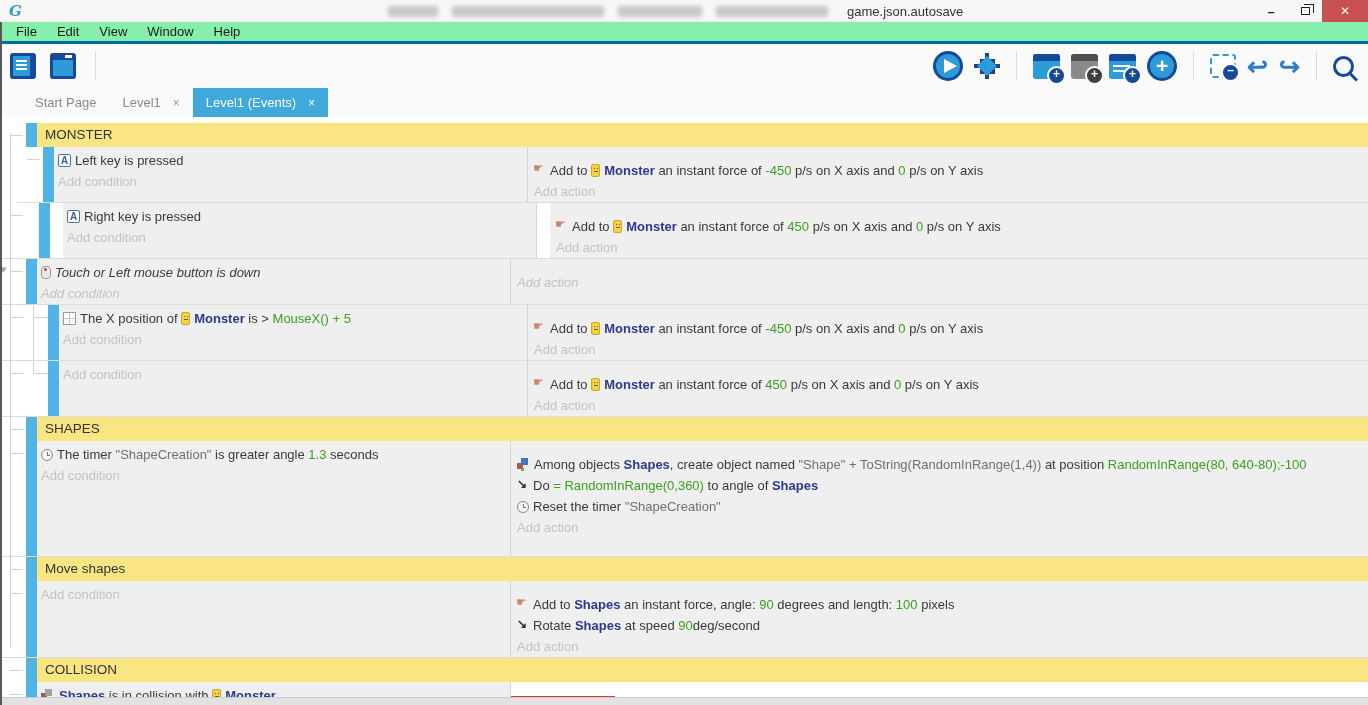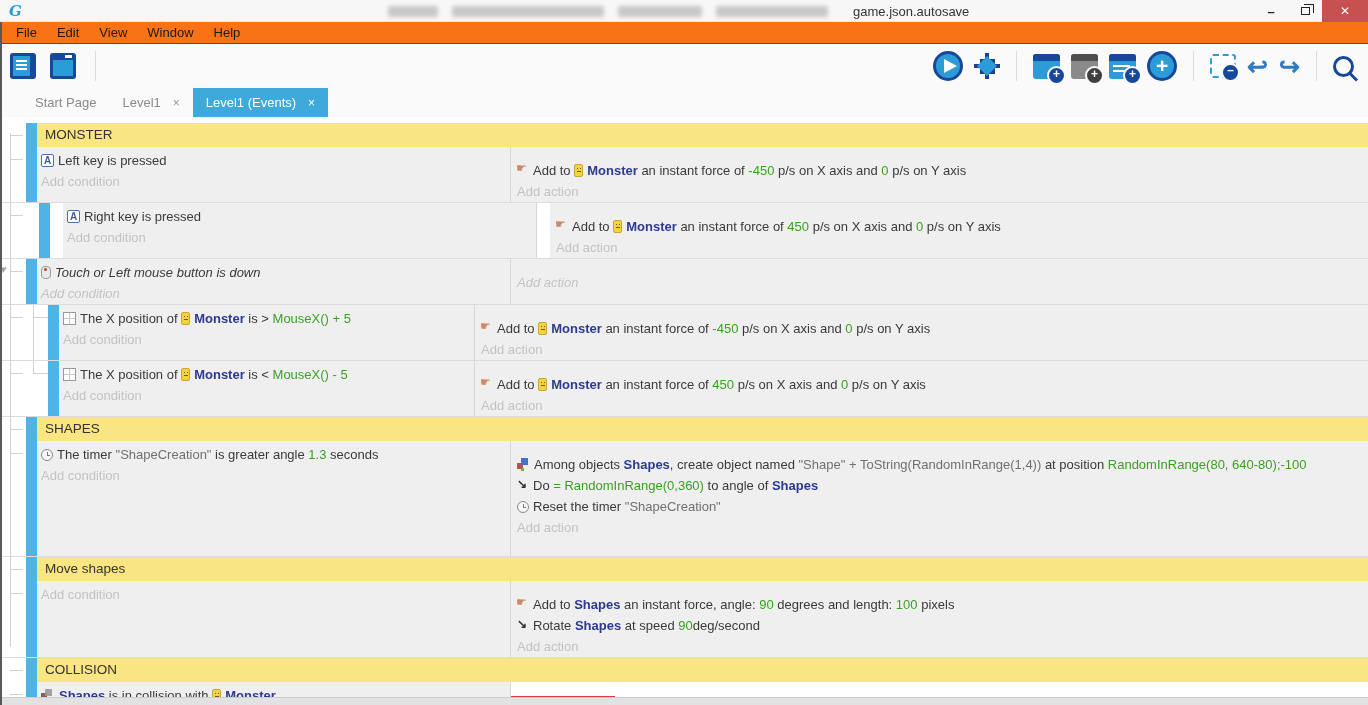--- a/index.html
+++ b/index.html
@@ -5,29 +5,29 @@
   *{box-sizing:border-box;margin:0;padding:0}
   html,body{width:1368px;height:705px;overflow:hidden}
   body{font-family:"Liberation Sans",sans-serif;background:#fff;position:relative}
 
   
   .leftedge{position:absolute;left:0;top:22px;bottom:0;width:2px;background:#585858;z-index:50}
   .titlebar{height:22px;background:#f7f7f7;position:relative;display:flex;align-items:center;border-bottom:1px solid #ececec}
   .logo{margin-left:9px;color:#2D9BD8;font:italic bold 15px "DejaVu Serif",serif;letter-spacing:-1px}
   .redacted{position:absolute;left:388px;top:4px;height:14px;display:flex;align-items:center;gap:14px}
   .rblock{height:11px;background:#c7c7c7;border-radius:2px;filter:blur(2px)}
-  .title-suffix{font-size:13px;color:#333;margin-left:11px}
+  .title-suffix{font-size:13px;color:#333;margin-left:5px}
   .win-controls{position:absolute;right:0;top:0;height:22px;display:flex;align-items:stretch}
   .wc{width:34px;display:flex;align-items:center;justify-content:center;color:#222;font-size:13px;font-weight:bold}
   .wc-restore{position:relative}
   .wc-restore i{position:relative;display:block;width:9px;height:8px;border:1px solid #222}
   .wc-restore i::before{content:"";position:absolute;left:2px;top:-4px;width:9px;height:8px;border:1px solid #222;border-bottom:none;border-left:none}
   .wc-close{width:46px;background:#C75050;color:#fff;font-weight:normal;font-size:12px}
 
-  .menubar{height:22px;background:#f97316;display:flex;align-items:center;padding-left:6px;font-size:13px;color:#1a1a1a;border-bottom:1px solid #0369a1}
+  .menubar{height:22px;background:#86efac;display:flex;align-items:center;padding-left:6px;font-size:13px;color:#1a1a1a;border-bottom:3px solid #0369a1}
   .menu-item{padding:0 10px;cursor:default}
 
   .toolbar{height:44px;background:#fafafa;display:flex;align-items:center;position:relative}
   .tb-left{display:flex;align-items:center;margin-left:10px;gap:14px}
   .tb-right{position:absolute;right:8px;display:flex;align-items:center;gap:11px}
   .tb-sep{width:1px;height:30px;background:#ddd;margin:0 5px}
   .tb{display:inline-block;position:relative}
 
   .tb-project-manager{width:26px;height:26px;background:#16489c;border-radius:3px}
   .tb-project-manager::before{content:"";position:absolute;left:3px;top:3px;width:17px;height:20px;background:#2D9BD8}
@@ -75,21 +75,21 @@
   .gutter::before{content:"";position:absolute;left:10px;right:3px;top:12px;border-top:1px solid #d2d2d2}
   .gutter.collapser::after{content:"▾";position:absolute;left:0;top:4px;color:#a3a3a3;font-size:11px}
   .bar{width:11px;background:#4FB3E6;flex:none}
   .group-band{flex:1;background:#F9E582;line-height:24px;padding-left:8px;font-size:13.5px;color:#333}
   .indent{width:22px;flex:none;position:relative;background:#fff}
   .indent::before{content:"";position:absolute;left:7px;right:0;top:12px;border-top:1px solid #d2d2d2}
   .indent.vfull::after{content:"";position:absolute;left:7px;top:0;height:100%;border-left:1px solid #d2d2d2}
   .indent.vhalf::after{content:"";position:absolute;left:7px;top:0;height:12px;border-left:1px solid #d2d2d2}
   .event{border-bottom:1px solid #dcdcdc}
   .cond{flex:none;width:474px;background:#EFEFEF;border-right:1px solid #d6d6d6;padding:3px 0 0 4px;overflow:hidden}
-  .cond.ind{width:416px}
+  .cond.ind{width:469px}
   .act{flex:1;background:#EFEFEF;padding:13px 0 0 6px;overflow:hidden}
   .line{line-height:21px;font-size:13px;color:#3a3a3a;white-space:nowrap}
   .seg-p{color:#c3c3c3}
   .seg-o{color:#2b3990;font-weight:bold}
   .seg-g{color:#3aa021}
   .seg-q{color:#707070}
   .seg-hl{display:inline-block;border:2px solid #dc3a3a;background:#fff;color:#4a4a4a;padding:0 30px 2px 9px;margin-left:-6px;margin-top:1px;line-height:21px}
 
   
   .ic{display:inline-block;width:14px;height:13px;margin:0 4px -2px 0;position:relative;vertical-align:baseline}
@@ -191,21 +191,21 @@
   </div>
 
 <div class="sheet">
   <div class="treeline"></div>
   <div id="rows">
       <div class="row group">
         <div class="gutter"></div>
         <div class="bar"></div>
         <div class="group-band">MONSTER</div>
       </div>
-      <div class="row event" style="min-height: 44px;">
+      <div class="row event" style="min-height: 44px; margin-left: 17px;">
         <div class="gutter"></div>
         <div class="bar"></div>
         <div class="cond">
           <div class="line"><span class="ic ic-keyboard"></span><span>Left key is pressed</span></div>
           <div class="line"><span class="seg-p">Add condition</span></div>
         </div>
         <div class="act">
           <div class="line"><span class="ic ic-force"></span><span>Add to </span><span class="ic ic-monster"></span><span class="seg-o">Monster</span><span> an instant force of </span><span class="seg-g">-450</span><span> p/s on X axis and </span><span class="seg-g">0</span><span> p/s on Y axis</span></div>
           <div class="line"><span class="seg-p">Add action</span></div>
         </div>
@@ -244,21 +244,20 @@
         <div class="act">
           <div class="line"><span class="ic ic-force"></span><span>Add to </span><span class="ic ic-monster"></span><span class="seg-o">Monster</span><span> an instant force of </span><span class="seg-g">-450</span><span> p/s on X axis and </span><span class="seg-g">0</span><span> p/s on Y axis</span></div>
           <div class="line"><span class="seg-p">Add action</span></div>
         </div>
       </div>
       <div class="row event" style="min-height: 43px;">
         <div class="gutter"></div>
         <div class="indent vhalf"></div>
         <div class="bar"></div>
         <div class="cond ind">
-          <div class="line"><span class="ic ic-position"></span><span>The X position of </span><span class="ic ic-monster"></span><span class="seg-o">Monster</span><span> is &lt; </span><span class="seg-g">MouseX() - 5</span></div>
           <div class="line"><span class="seg-p">Add condition</span></div>
         </div>
         <div class="act">
           <div class="line"><span class="ic ic-force"></span><span>Add to </span><span class="ic ic-monster"></span><span class="seg-o">Monster</span><span> an instant force of </span><span class="seg-g">450</span><span> p/s on X axis and </span><span class="seg-g">0</span><span> p/s on Y axis</span></div>
           <div class="line"><span class="seg-p">Add action</span></div>
         </div>
       </div>
       <div class="row group">
         <div class="gutter"></div>
         <div class="bar"></div>

